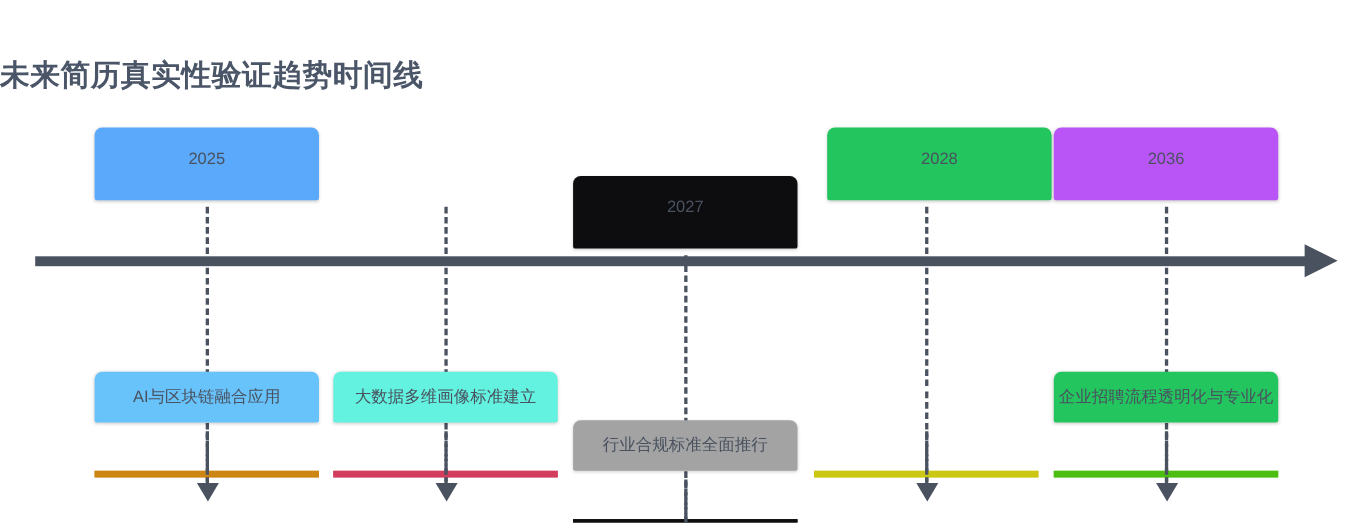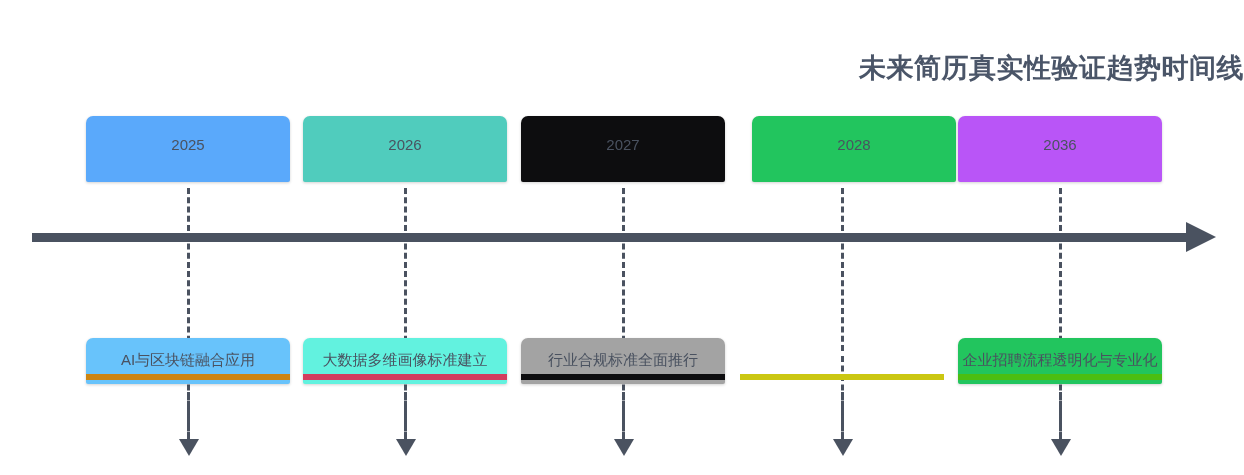--- a/index.html
+++ b/index.html
@@ -22,21 +22,21 @@
     width: 1244px;
     height: 475px;
   }
 
   
   #chart-title {
     position: absolute;
     left: 0;
     top: 50px;
     width: 1244px;
-    text-align: right;
+    text-align: left;
     font-size: 27px;
     font-weight: bold;
     color: #4a5568;
     letter-spacing: 0.5px;
     white-space: nowrap;
   }
 
   
   #axis-line {
     position: absolute;
@@ -55,21 +55,21 @@
     border-top: 15px solid transparent;
     border-bottom: 15px solid transparent;
     border-left: 30px solid #4a5260;
   }
 
   
   .era-column {
     position: absolute;
     top: 116px;
     width: 204px;
-    height: 258px;
+    height: 312px;
   }
 
   .year-card {
     position: absolute;
     left: 0;
     top: 0;
     width: 204px;
     height: 66px;
     border-radius: 7px 7px 2px 2px;
     box-shadow: 0 1px 3px rgba(0,0,0,0.18);
@@ -180,34 +180,31 @@
         <div class="connector-upper"></div>
         <div class="connector-mid"></div>
         <div class="label-card" style="background: rgb(104, 195, 251);">
           <div class="label-card-text">AI与区块链融合应用</div>
         </div>
         <div class="label-card-underline" style="background: rgb(204, 132, 18);"></div>
         <div class="connector-lower"></div>
         <div class="terminal-arrowhead"></div>
       </div>
       <div class="era-column" style="left: 303px;">
-        <div class="year-card" style="background: rgb(80, 204, 189);">
-          <div class="year-card-label">2026</div>
-        </div>
         <div class="year-card-underline" style="background: rgb(210, 61, 94);"></div>
         <div class="connector-upper"></div>
         <div class="connector-mid"></div>
         <div class="label-card" style="background: rgb(98, 242, 223);">
           <div class="label-card-text">大数据多维画像标准建立</div>
         </div>
         <div class="label-card-underline" style="background: rgb(210, 61, 94);"></div>
         <div class="connector-lower"></div>
         <div class="terminal-arrowhead"></div>
       </div>
-      <div class="era-column" style="left: 521px;">
+      <div class="era-column" style="left: 521px; margin-top: 44px;">
         <div class="year-card" style="background: rgb(13, 13, 15);">
           <div class="year-card-label">2027</div>
         </div>
         <div class="year-card-underline" style="background: rgb(13, 13, 15);"></div>
         <div class="connector-upper"></div>
         <div class="connector-mid"></div>
         <div class="label-card" style="background: #a3a3a3;">
           <div class="label-card-text">行业合规标准全面推行</div>
         </div>
         <div class="label-card-underline" style="background: rgb(13, 13, 15);"></div>

